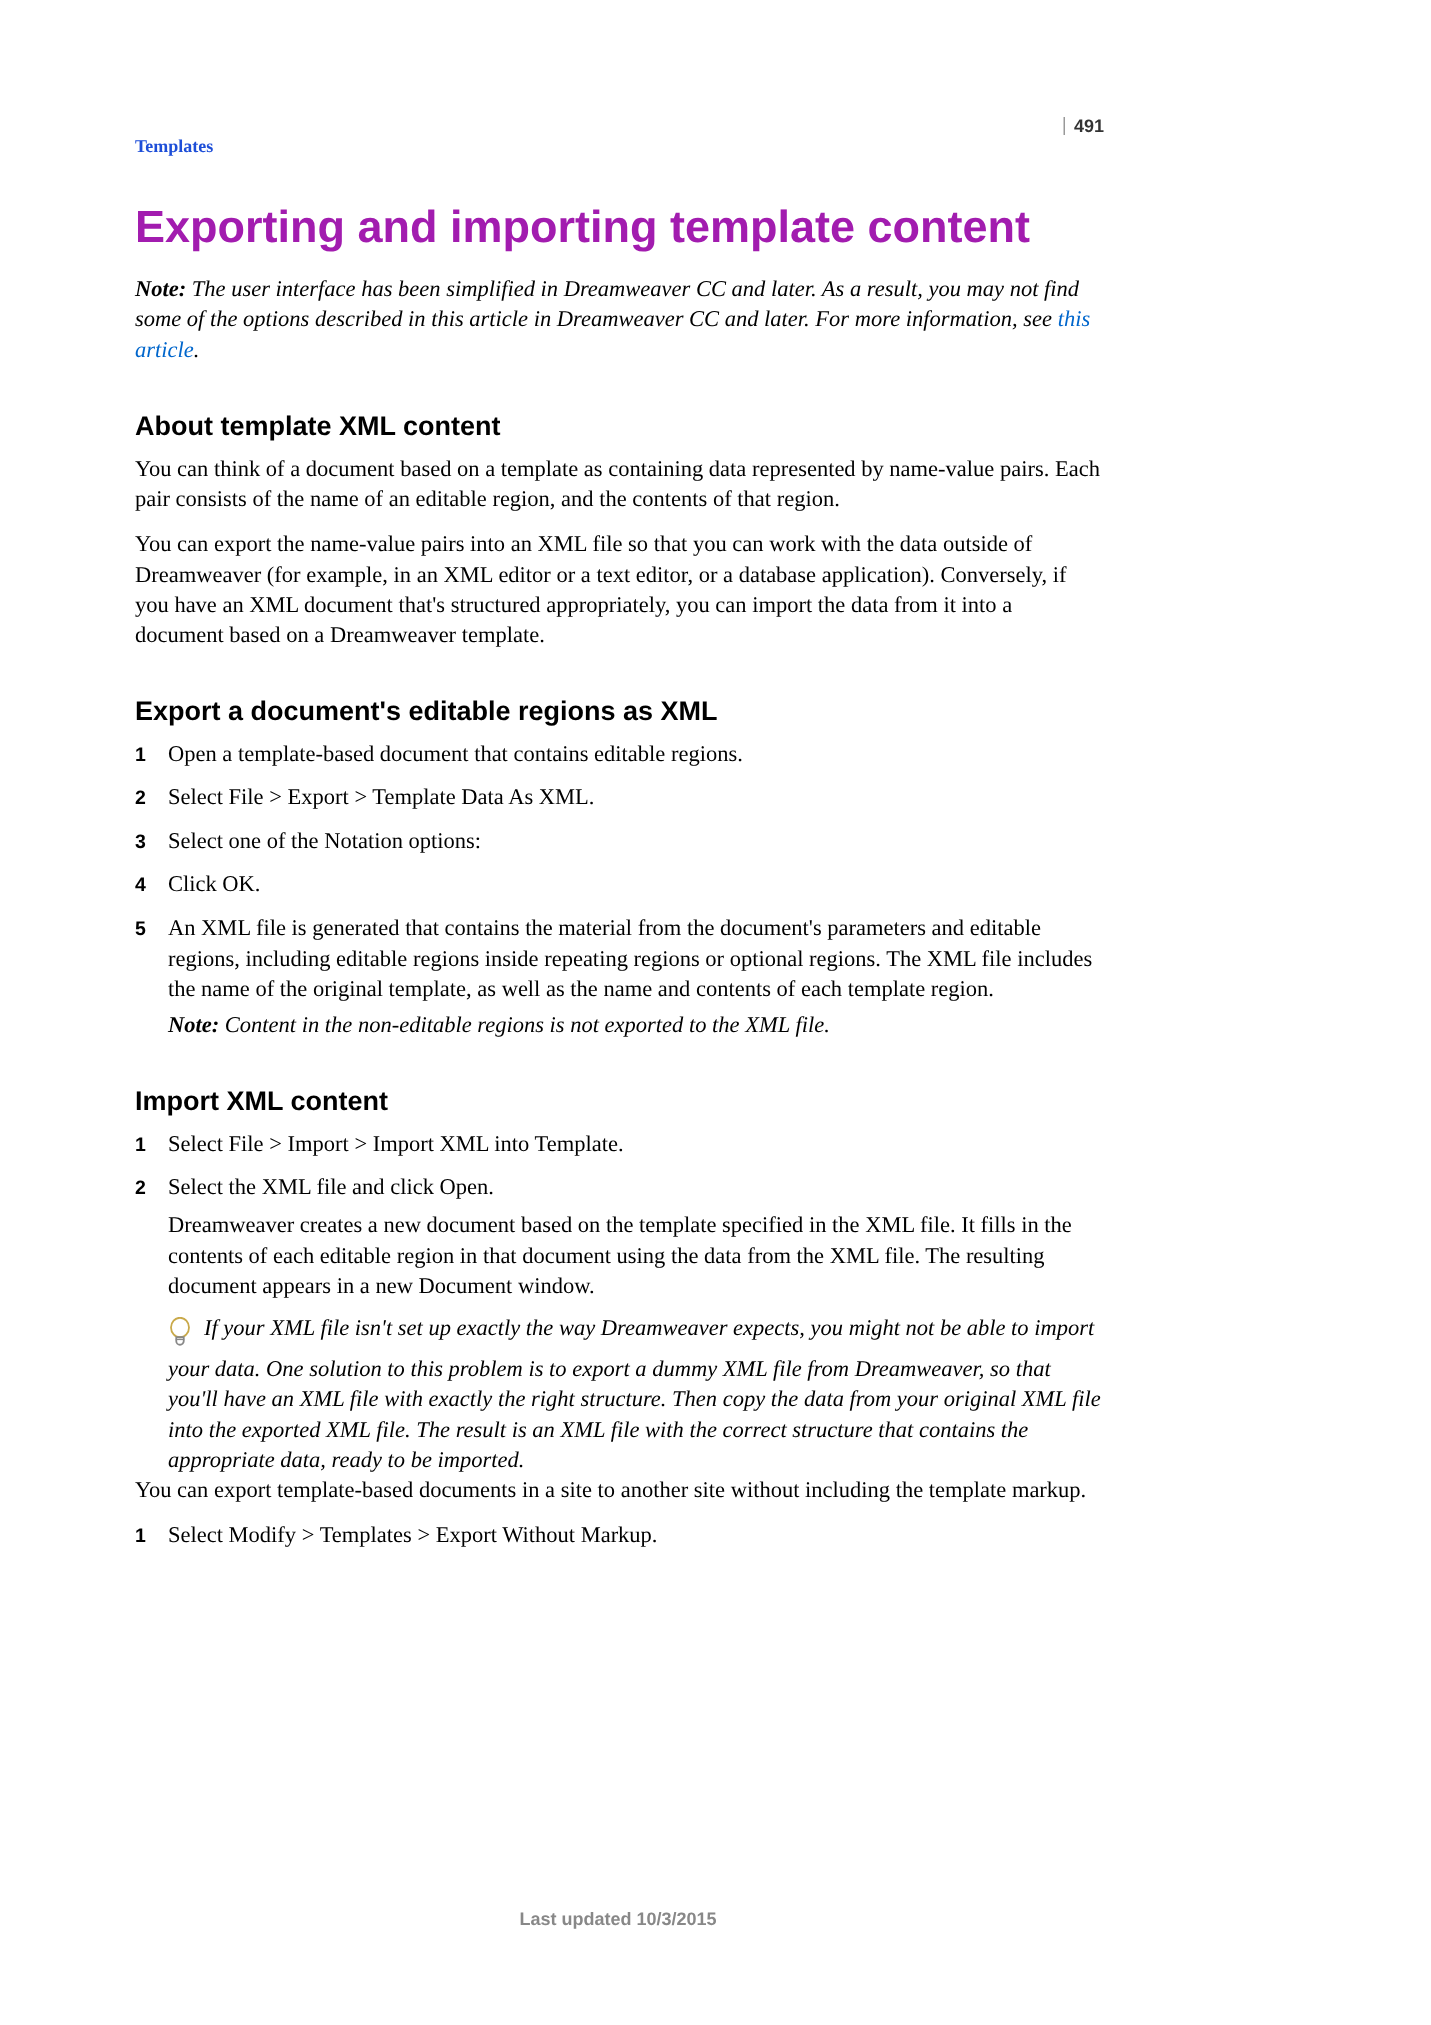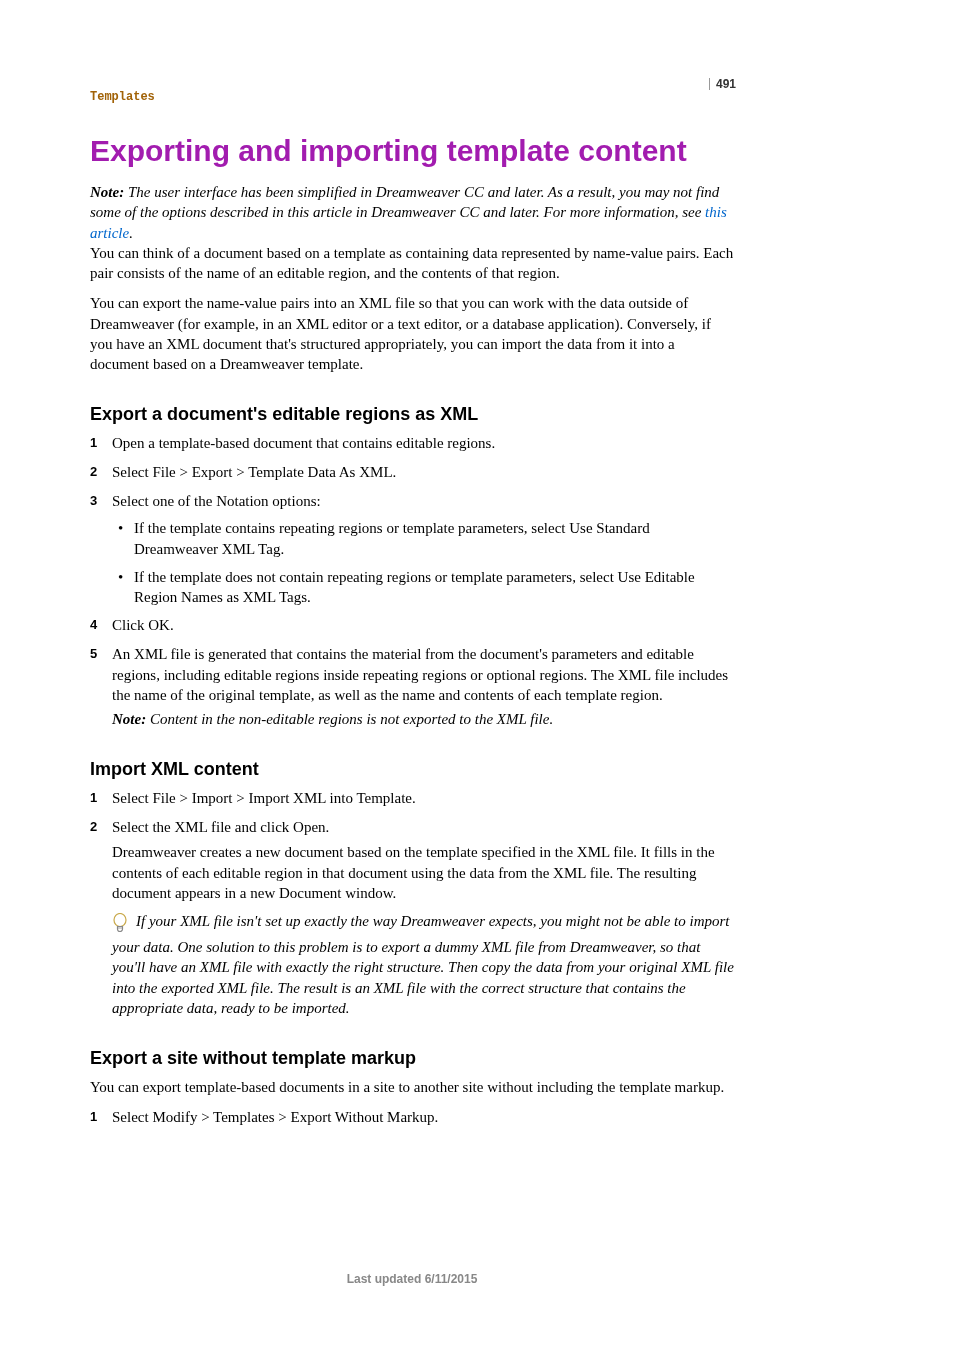--- a/index.html
+++ b/index.html
@@ -10,24 +10,24 @@
     background: #fff;
   }
   .page {
     width: 824px;
     height: 1350px;
     box-sizing: border-box;
     padding: 90px 90px 60px 90px;
     position: relative;
   }
   .running-head {
-    font-family: Liberation Mono, monospace;
+    font-family: Liberation Serif, serif;
     font-size: 12px;
     font-weight: 700;
-    color: #a16207;
+    color: #1d4ed8;
     margin-bottom: 20px;
   }
   .page-number-block {
     position: absolute;
     top: 78px;
     right: 88px;
     font-family: "Myriad Pro", "Helvetica Neue", Arial, sans-serif;
     font-size: 12px;
     font-weight: 700;
     color: #333;
@@ -156,33 +156,30 @@
   <div class="page-number-block">491</div>
 
   <div class="running-head">Templates</div>
 
   <h1 class="title">Exporting and importing template content</h1>
 
   <p class="note-intro">
     <span class="label">Note:</span><span> The user interface has been simplified in Dreamweaver CC and later. As a result, you may not find some of the options described in this article in Dreamweaver CC and later. For more information, see </span><a class="link" href="#">this article</a><span>.</span>
   </p>
 
+  <h2 class="section">About template XML content</h2>
   <p class="body">You can think of a document based on a template as containing data represented by name-value pairs. Each pair consists of the name of an editable region, and the contents of that region.</p>
   <p class="body">You can export the name-value pairs into an XML file so that you can work with the data outside of Dreamweaver (for example, in an XML editor or a text editor, or a database application). Conversely, if you have an XML document that's structured appropriately, you can import the data from it into a document based on a Dreamweaver template.</p>
 
   <h2 class="section">Export a document's editable regions as XML</h2>
   <ol class="steps">
     <li><span>Open a template-based document that contains editable regions.</span></li>
     <li><span>Select File &gt; Export &gt; Template Data As XML.</span></li>
     <li>
       <span>Select one of the Notation options:</span>
-      <ul class="bullets">
-        <li>If the template contains repeating regions or template parameters, select Use Standard Dreamweaver XML Tag.</li>
-        <li>If the template does not contain repeating regions or template parameters, select Use Editable Region Names as XML Tags.</li>
-      </ul>
     </li>
     <li><span>Click OK.</span></li>
     <li>
       <p>An XML file is generated that contains the material from the document's parameters and editable regions, including editable regions inside repeating regions or optional regions. The XML file includes the name of the original template, as well as the name and contents of each template region.</p>
       <p class="inline-note"><span class="label">Note:</span><span> Content in the non-editable regions is not exported to the XML file.</span></p>
     </li>
   </ol>
 
   <h2 class="section">Import XML content</h2>
   <ol class="steps">
@@ -196,20 +193,19 @@
     <span class="tip-icon">
       <svg width="16" height="20" viewBox="0 0 16 20">
         <ellipse cx="8" cy="7" rx="6" ry="6.5" fill="none" stroke="#c9a94a" stroke-width="1.2"></ellipse>
         <path d="M5.5 13.5 h5 v2.5 a2.5 2.5 0 0 1 -5 0 z" fill="none" stroke="#888" stroke-width="1.2"></path>
         <line x1="5.2" y1="15" x2="10.8" y2="15" stroke="#888" stroke-width="0.8"></line>
       </svg>
     </span>
     <span class="tip-rest">If your XML file isn't set up exactly the way Dreamweaver expects, you might not be able to import your data. One solution to this problem is to export a dummy XML file from Dreamweaver, so that you'll have an XML file with exactly the right structure. Then copy the data from your original XML file into the exported XML file. The result is an XML file with the correct structure that contains the appropriate data, ready to be imported.</span>
   </div>
 
-  <h2 class="section">Export a site without template markup</h2>
   <p class="body">You can export template-based documents in a site to another site without including the template markup.</p>
   <ol class="steps">
     <li><span>Select Modify &gt; Templates &gt; Export Without Markup.</span></li>
   </ol>
 
-  <div class="footer">Last updated 6/11/2015</div>
+  <div class="footer">Last updated 10/3/2015</div>
 </div>
 
 </body></html>

